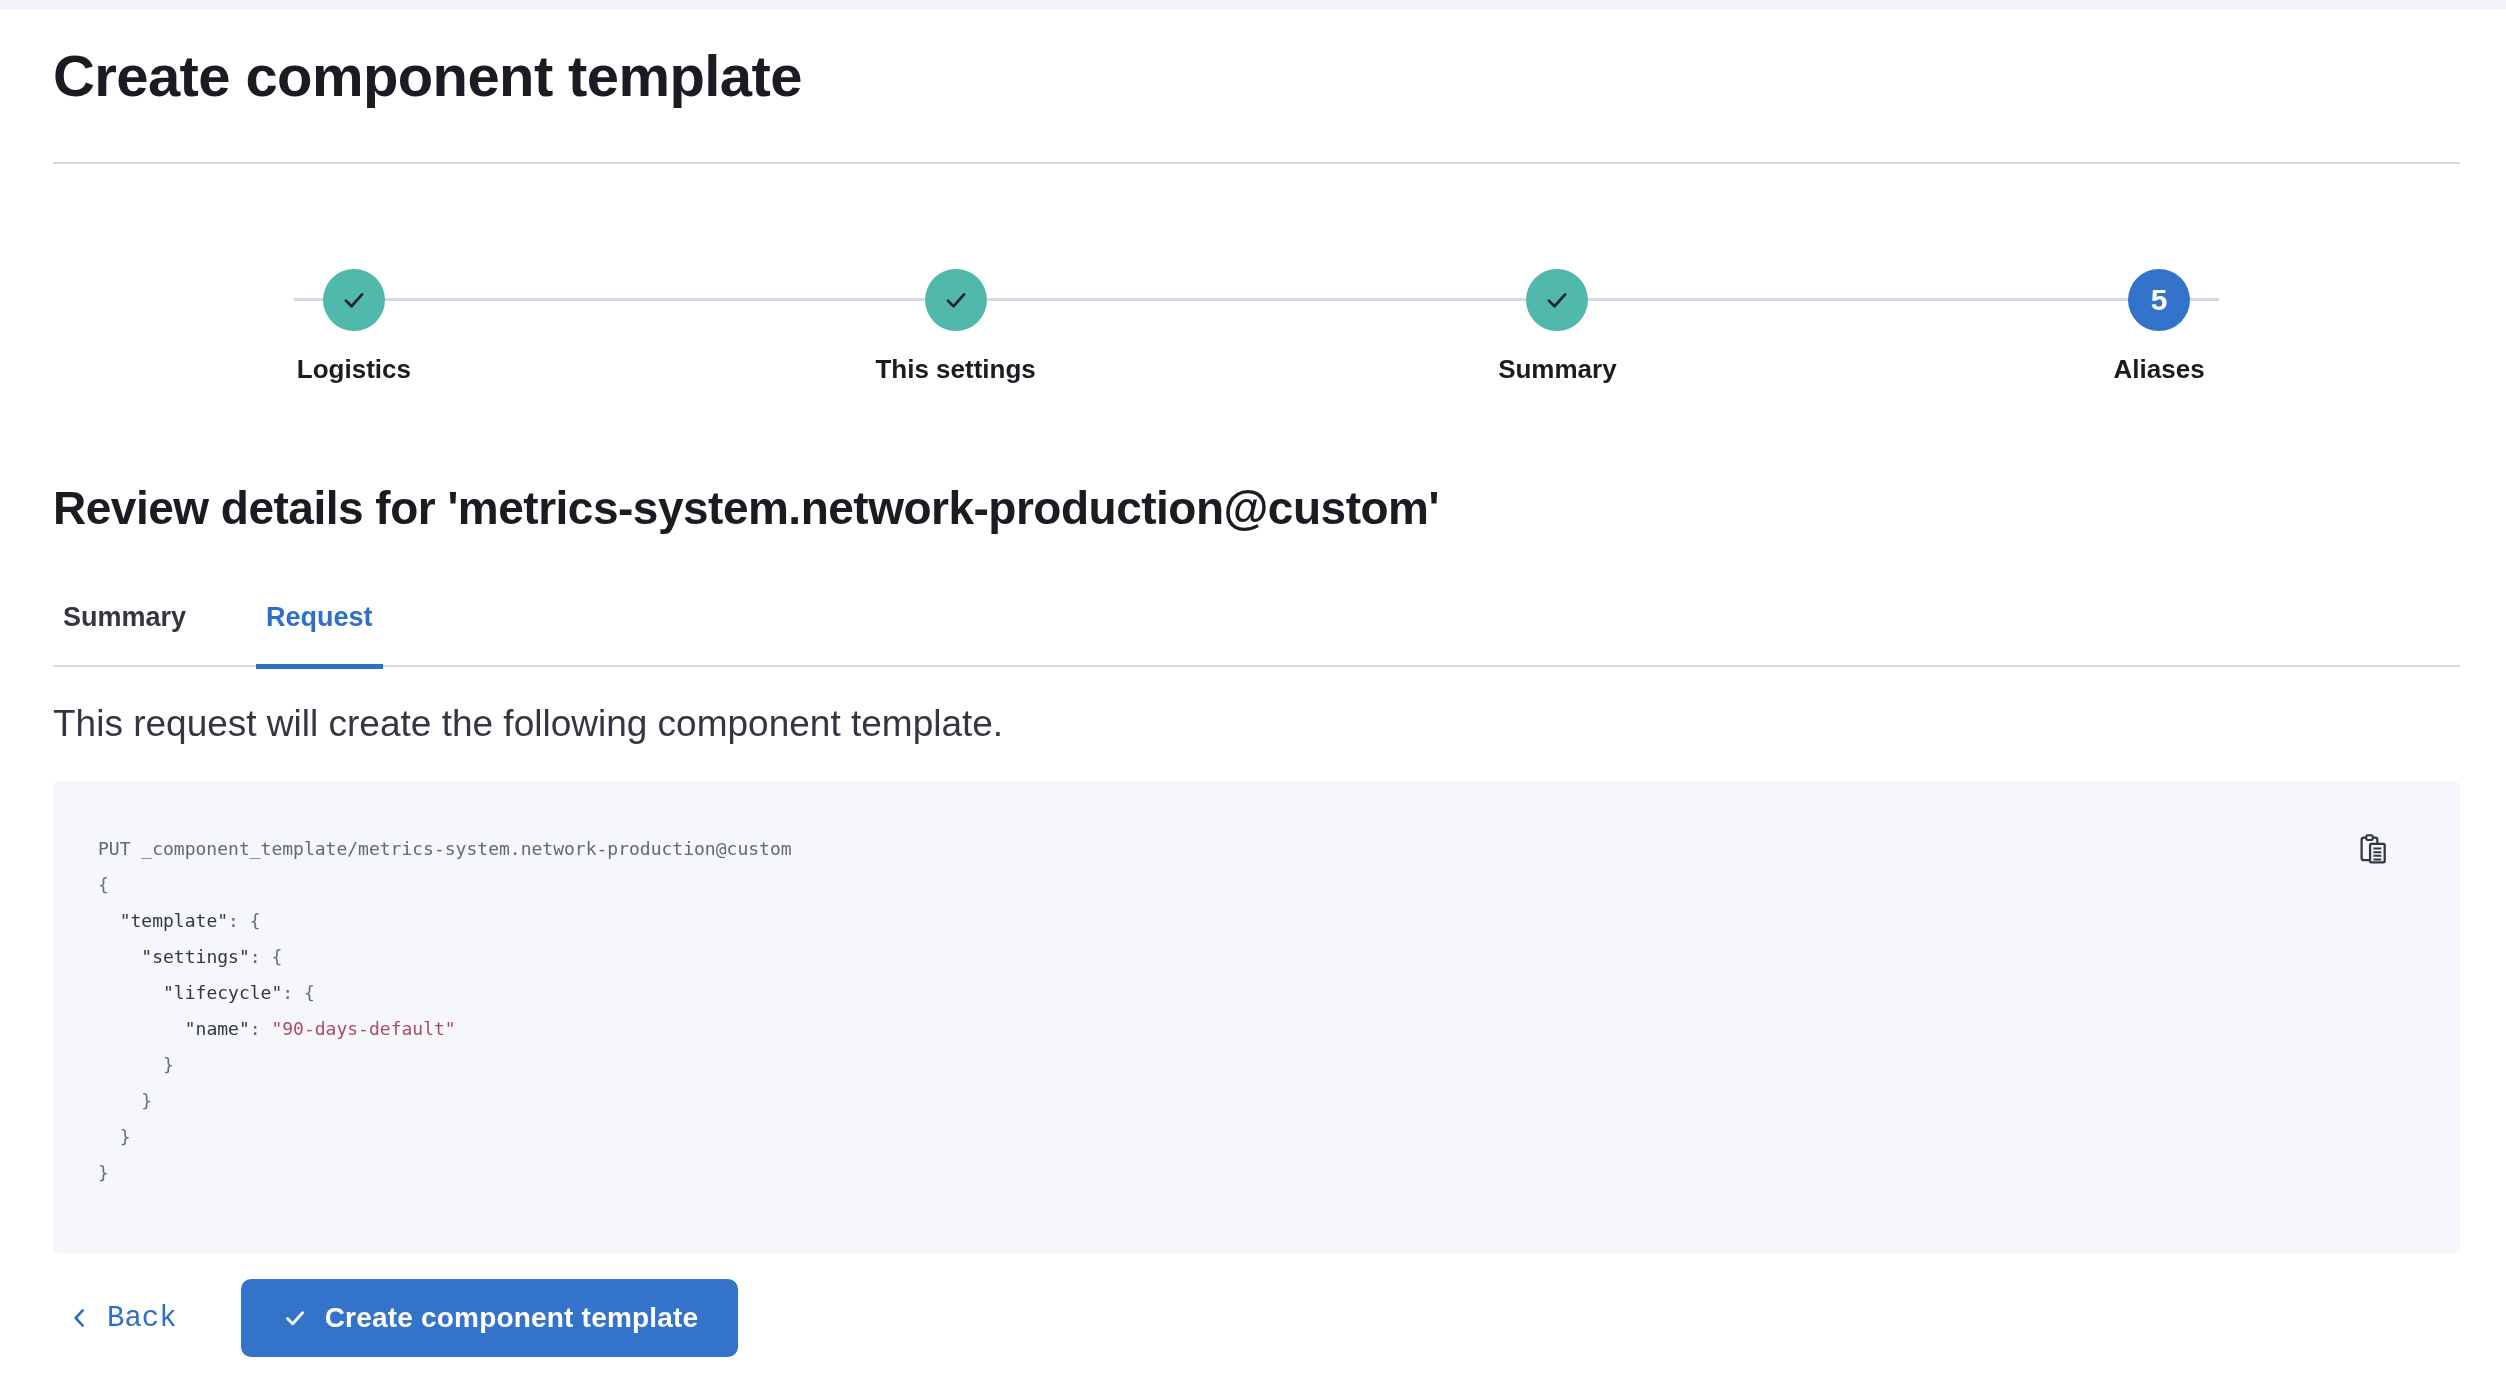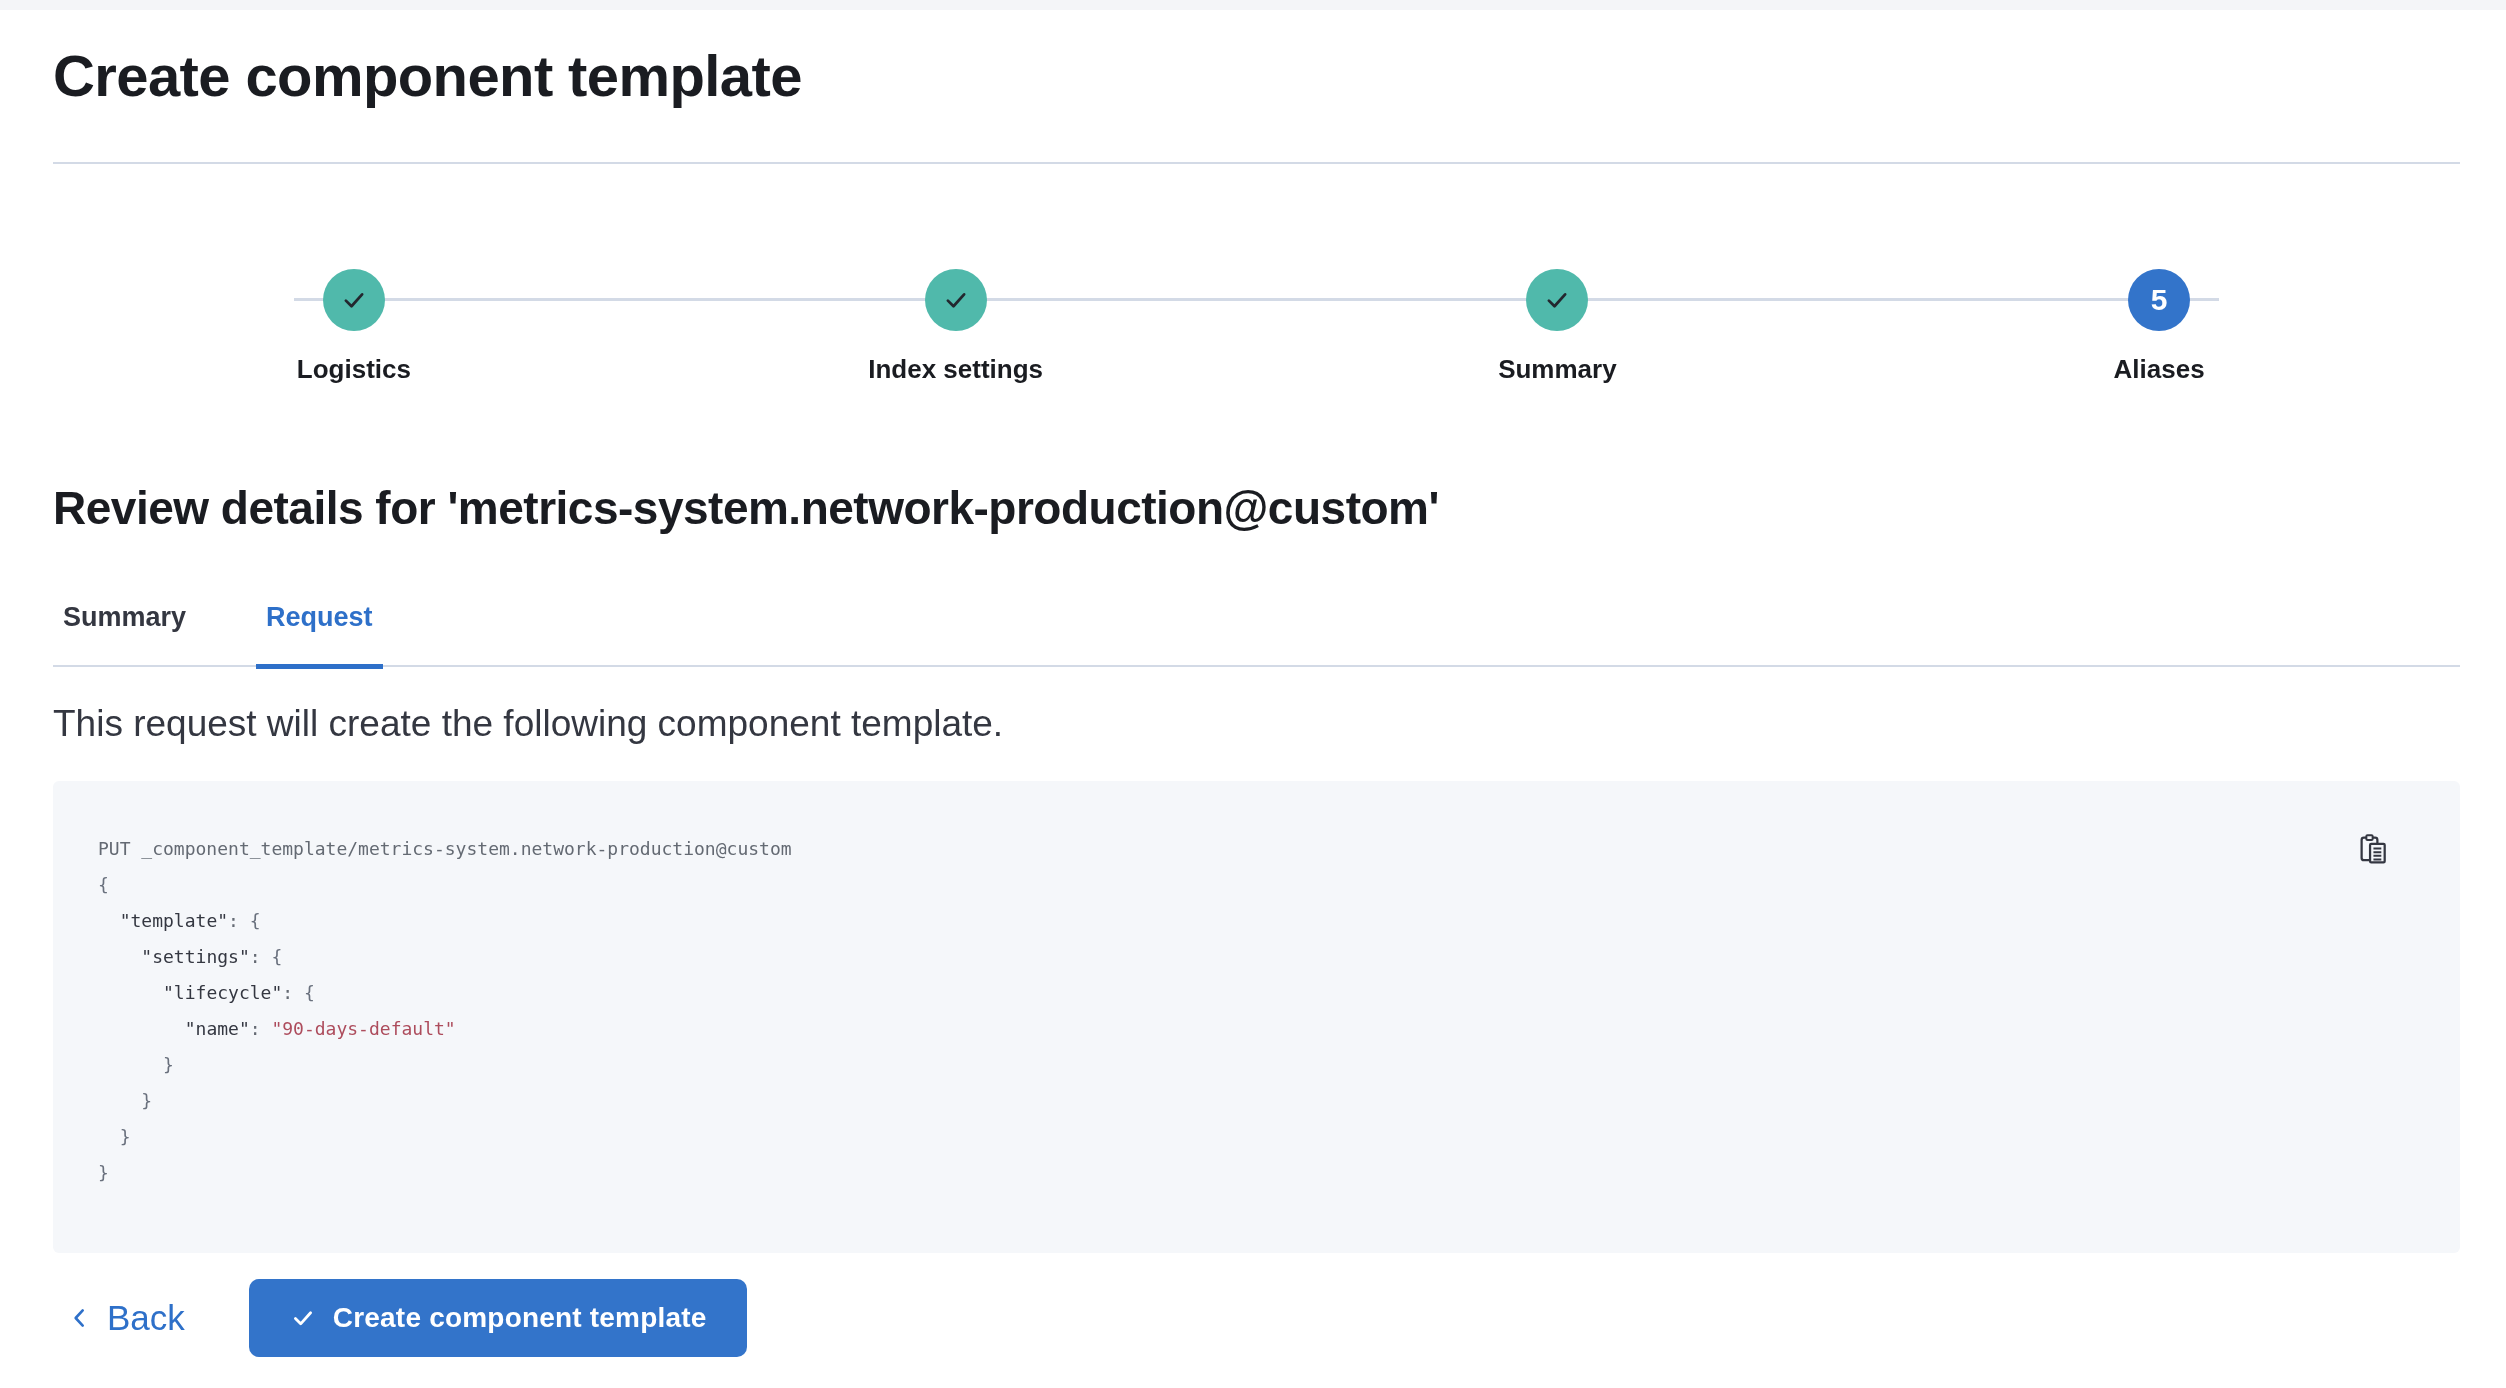--- a/index.html
+++ b/index.html
@@ -42,21 +42,21 @@
   .code{margin:0;font-family:"DejaVu Sans Mono","Liberation Mono",monospace;font-size:18px;line-height:36px;color:var(--code-plain);white-space:pre;}
   .code .plain{color:var(--code-plain);}
   .code .key{color:var(--code-key);}
   .code .string{color:var(--code-string);}
   .code .brace{color:var(--code-brace);}
   .copy-btn{position:absolute;top:48px;right:62px;width:42px;height:42px;background:none;border:none;cursor:pointer;color:#343741;padding:0;}
   .copy-btn svg{width:36px;height:36px;display:block;}
 
   .footer{display:flex;align-items:center;margin-top:26px;}
   .back-btn{display:flex;align-items:center;gap:14px;background:none;border:none;color:var(--link);
-    font-size:35px;font-weight:500;font-family:Liberation Sans, sans-serif;cursor:pointer;height:78px;padding:0;margin-left:14px;}
+    font-size:29px;font-weight:500;font-family:Liberation Mono, monospace;cursor:pointer;height:78px;padding:0;margin-left:14px;}
   .back-btn svg{width:26px;height:26px;}
   .create-btn{display:flex;align-items:center;justify-content:center;gap:16px;background:var(--primary);color:#fff;
     border:none;border-radius:10px;font-size:28px;font-weight:600;font-family:inherit;height:78px;padding:0 40px;
     cursor:pointer;margin-left:64px;letter-spacing:0.2px;}
   .create-btn svg{width:28px;height:28px;}
 </style>
 </head>
 <body>
 
 <div class="top-strip"></div>
@@ -76,21 +76,21 @@
           </svg>
         </div>
         <div class="step-label">Logistics</div>
       </div>
       <div class="step">
         <div class="circle complete">
           <svg viewBox="0 0 24 24" fill="none">
             <path d="M5.5 12.5 L10 17 L18.5 7.5" stroke="currentColor" stroke-width="2.2" stroke-linecap="round" stroke-linejoin="round"></path>
           </svg>
         </div>
-        <div class="step-label">Index settings</div>
+        <div class="step-label">This settings</div>
       </div>
       <div class="step">
         <div class="circle complete">
           <svg viewBox="0 0 24 24" fill="none">
             <path d="M5.5 12.5 L10 17 L18.5 7.5" stroke="currentColor" stroke-width="2.2" stroke-linecap="round" stroke-linejoin="round"></path>
           </svg>
         </div>
         <div class="step-label">Summary</div>
       </div>
       <div class="step">

